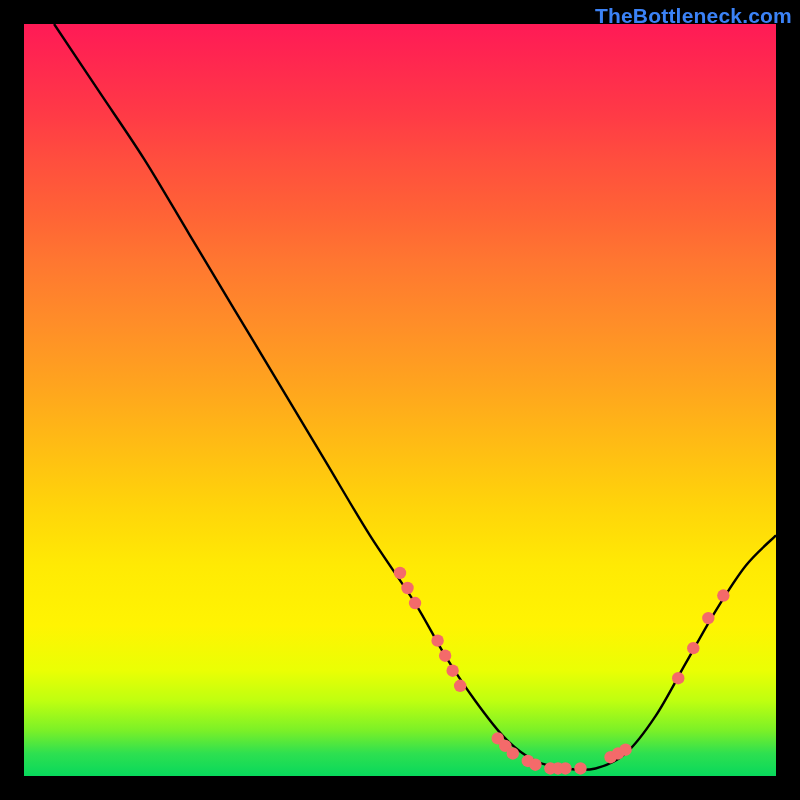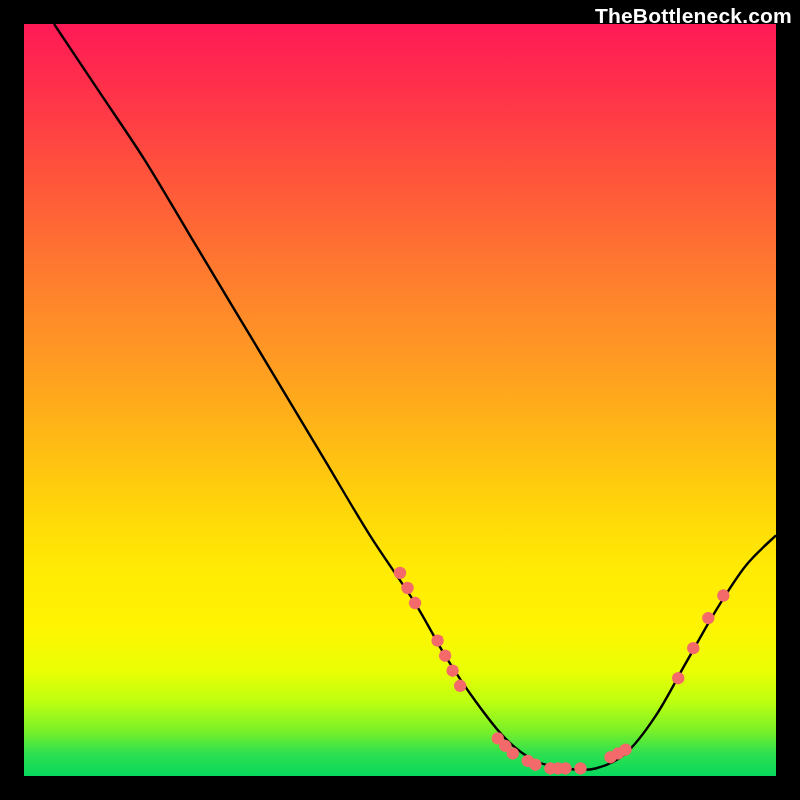--- a/index.html
+++ b/index.html
@@ -43,21 +43,21 @@
       #bfff10 90%,
       #7af028 94%,
       #2ee050 97%,
       #08d85c 100%
     );
   }
   .watermark {
     position: absolute;
     top: 4px;
     right: 8px;
-    color: #ffffff;
+    color: #3b82f6;
     font-size: 21px;
     font-weight: 600;
     letter-spacing: 0.2px;
   }
   svg.curve {
     position: absolute;
     left: 0;
     top: 0;
     width: 752px;
     height: 752px;

